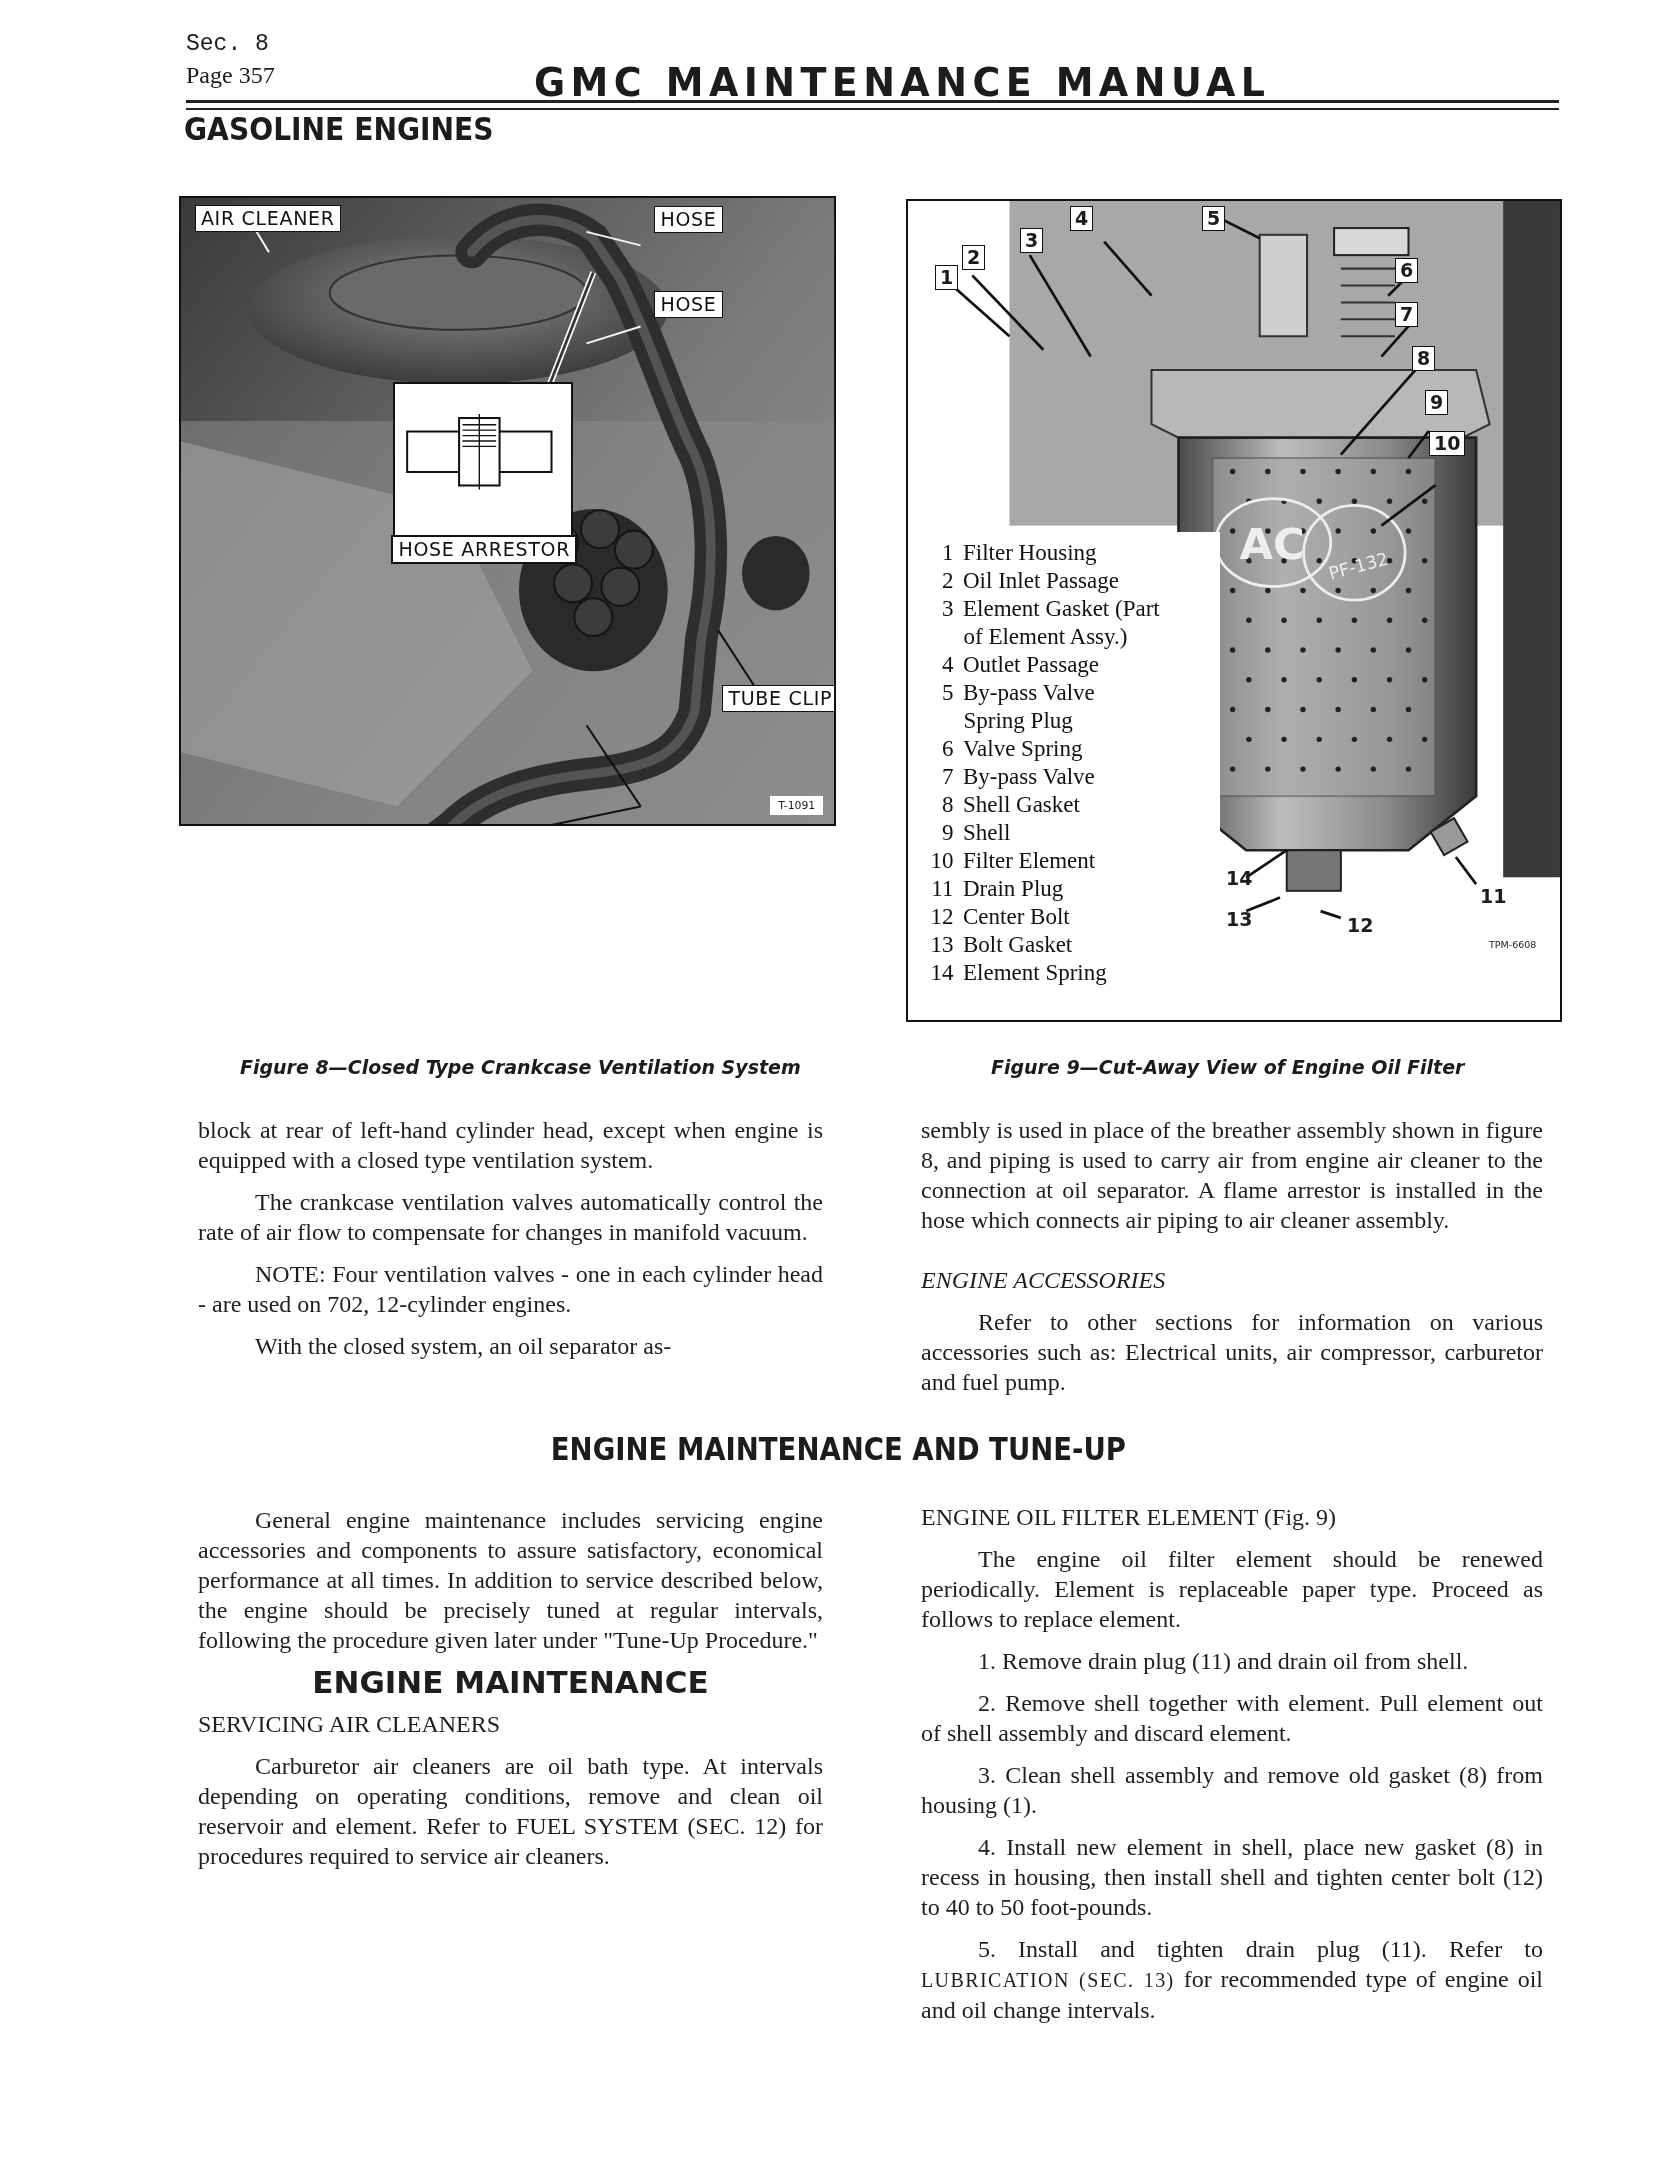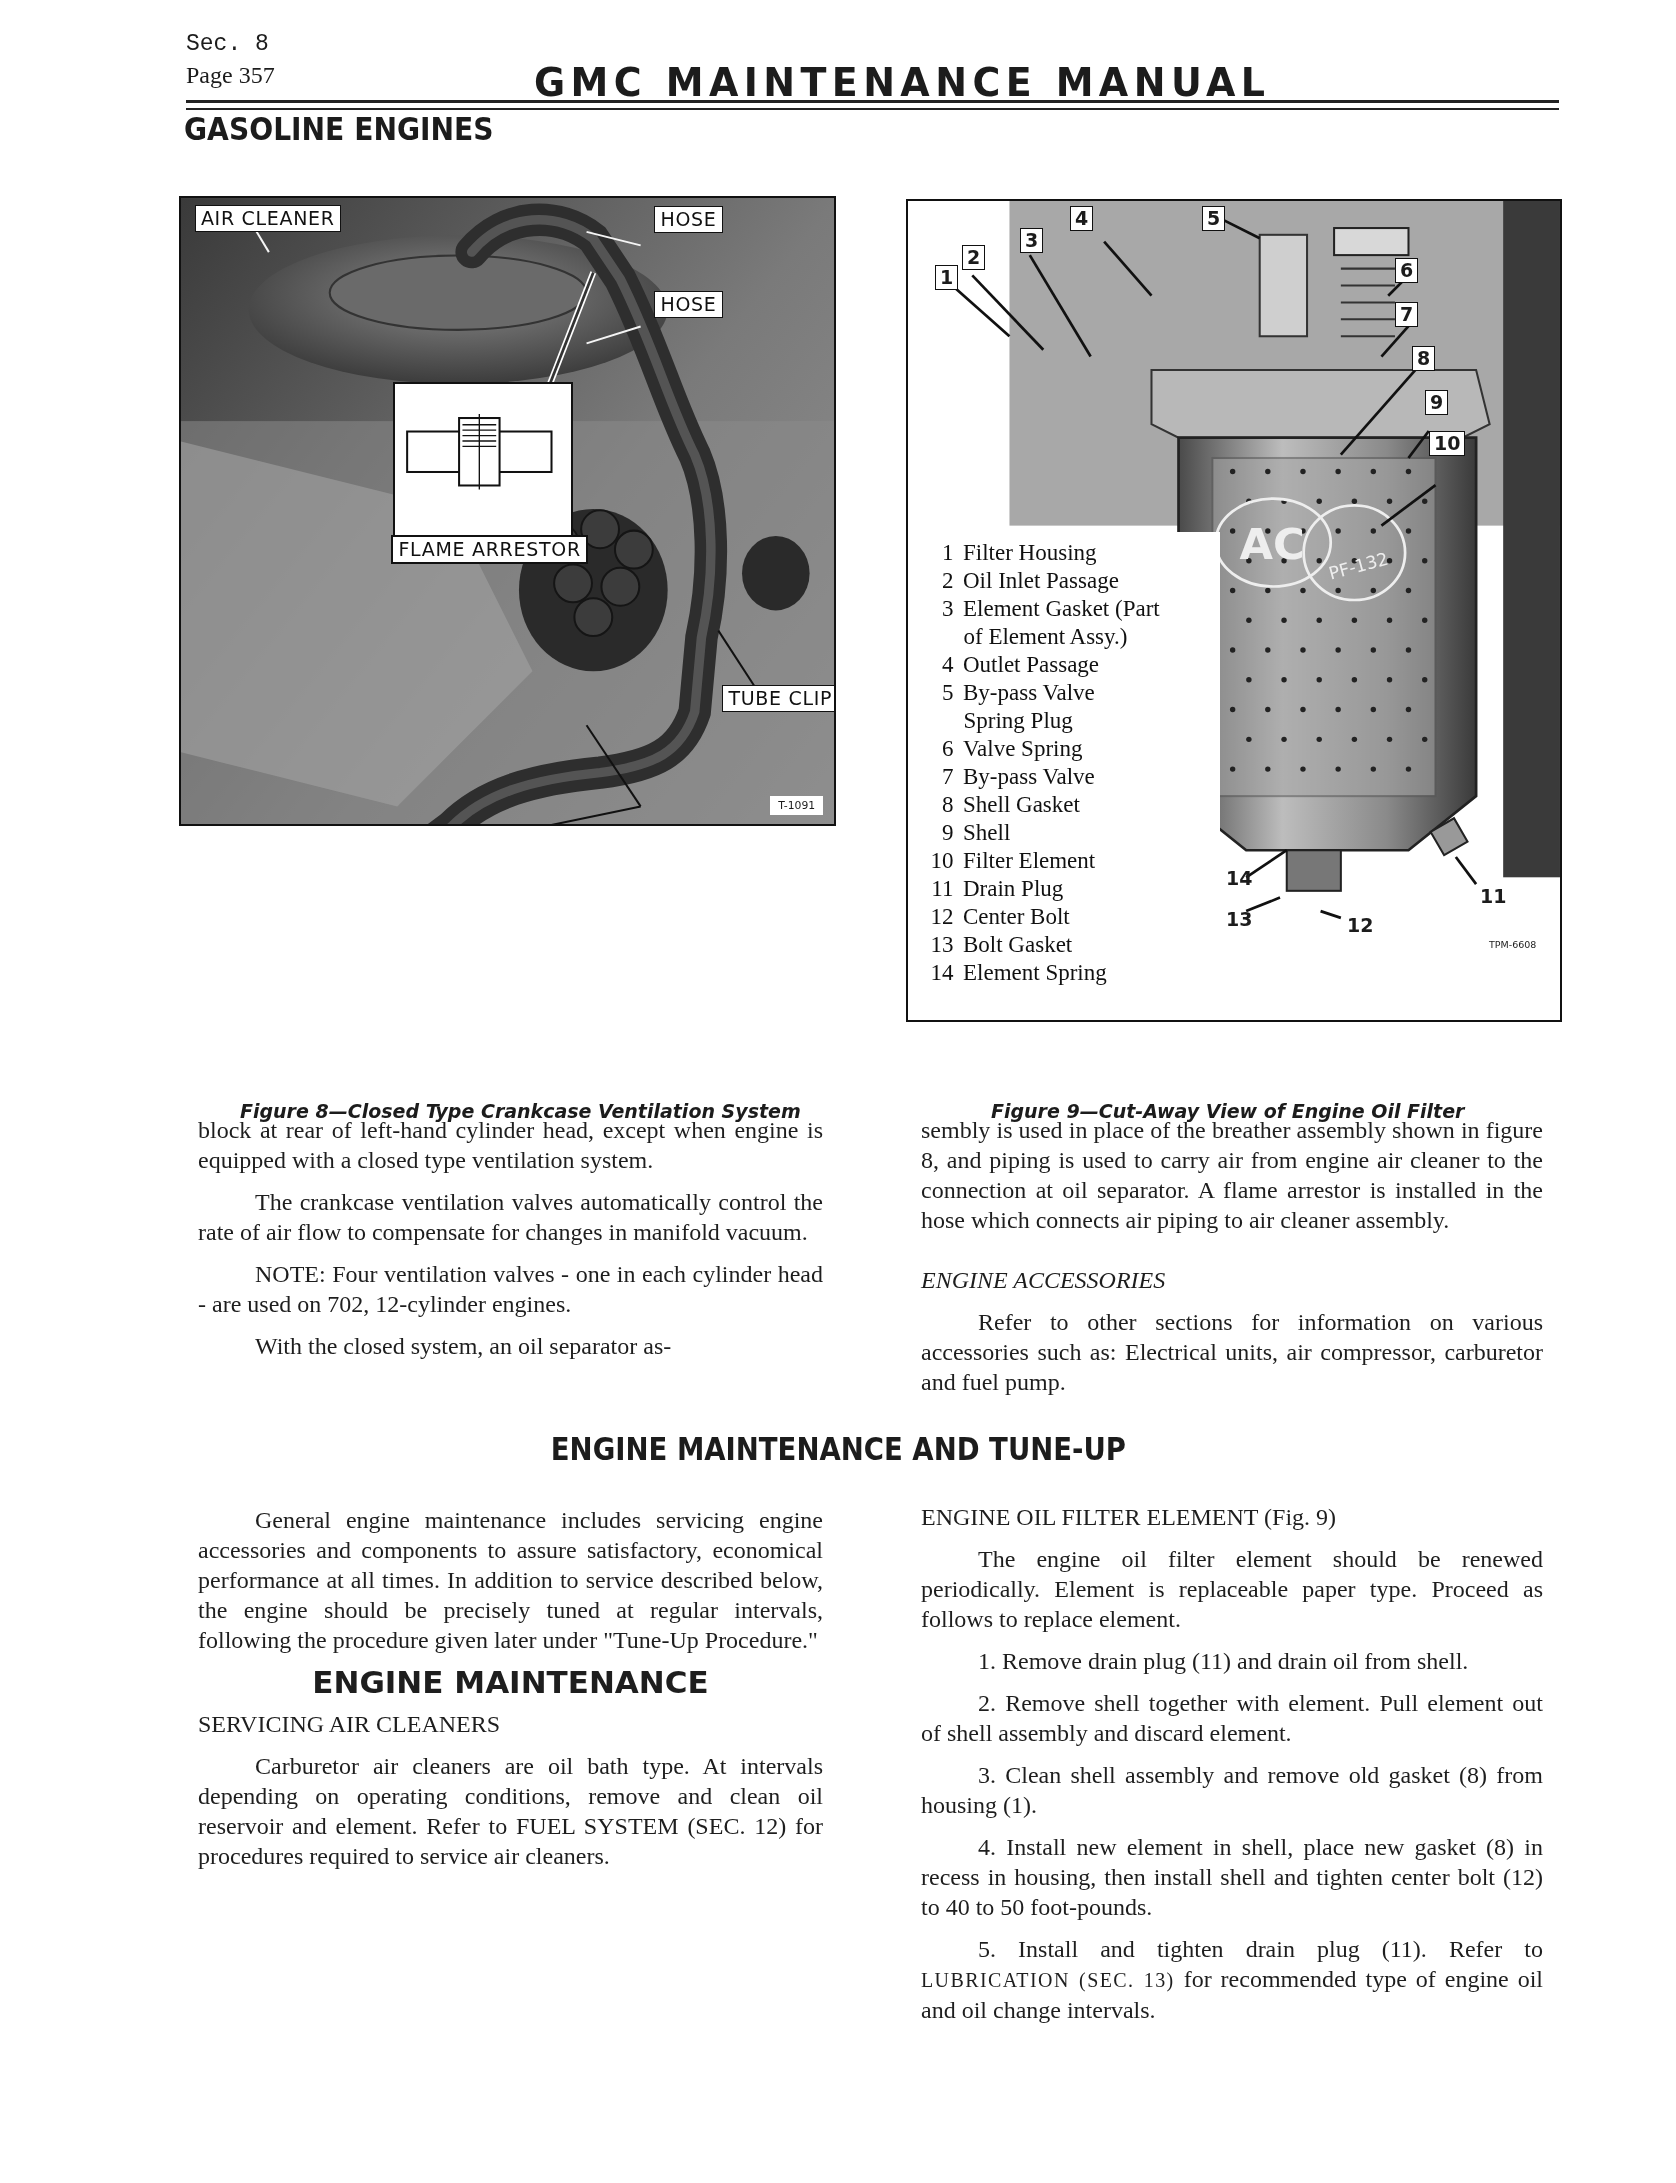--- a/index.html
+++ b/index.html
@@ -25,21 +25,21 @@
   #figure-9 { left: 906px; top: 199px; width: 656px; height: 823px; background: #fff; border: 2px solid #111; box-sizing: border-box; overflow: hidden; }
   #figure-9 svg { position: absolute; left: 0; top: 0; }
   .num9 { position: absolute; background: #fff; font-family: "DejaVu Sans", sans-serif; font-weight: bold; font-size: 19px; padding: 0 4px; border: 1.4px solid #111; line-height: 23px; }
   .num9b { position: absolute; font-family: "DejaVu Sans", sans-serif; font-weight: bold; font-size: 19px; line-height: 23px; }
   #legend { position: absolute; left: 13.5px; top: 331px; width: 298px; font-family: "Liberation Serif", serif; font-size: 23px; line-height: 28px; color: #111; background: #fff; padding-top: 6.8px; }
   .legend-row { display: flex; white-space: nowrap; }
   .legend-num { width: 32px; text-align: right; padding-right: 9.5px; }
   .legend-cont { padding-left: 42px; }
   #fig9-code { position: absolute; left: 581px; top: 738px; font-family: "DejaVu Sans", sans-serif; font-size: 9.5px; }
 
-  .caption { font-family: "DejaVu Sans", sans-serif; font-style: italic; font-weight: bold; font-size: 19px; white-space: nowrap; top: 1056px; margin-top: 44px; }
+  .caption { font-family: "DejaVu Sans", sans-serif; font-style: italic; font-weight: bold; font-size: 19px; white-space: nowrap; top: 1056px; }
   #caption-8 { left: 240px; }
   #caption-9 { left: 991px; }
 
   .col { font-family: "Liberation Serif", serif; font-size: 24px; line-height: 30px; text-align: justify; color: #1e1e1e; }
   .col p { margin: 12px; }
   .indent { text-indent: 57px; }
   .subhead { margin: 0; font-weight: normal; font-size: 24px; }
   #col-upper-left { left: 186px; top: 1103px; width: 649px; }
   #col-upper-right { left: 909px; top: 1103px; width: 646px; }
   #col-lower-left { left: 186px; top: 1493px; width: 649px; }
@@ -112,21 +112,21 @@
       <g stroke="#111" stroke-width="2">
         <line x1="100" y1="60" x2="150" y2="60"></line>
           <line x1="100" y1="68" x2="150" y2="68"></line>
         <line x1="100" y1="76" x2="150" y2="76"></line>
           <line x1="100" y1="84" x2="150" y2="84"></line>
         <line x1="100" y1="92" x2="150" y2="92"></line>
           <line x1="125" y1="44" x2="125" y2="156"></line>
       </g>
     </svg>
   </div>
-  <div class="label8" style="left:210px; top:337px; border-width:2.7px;">FLAME ARRESTOR</div>
+  <div class="label8" style="left:210px; top:337px; border-width:2.7px;">HOSE ARRESTOR</div>
   <div class="label8" style="left:541px; top:487px;">TUBE CLIP</div>
   <div class="label8" style="left:362px; top:771px;">TUBE ASSEMBLY</div>
   <div id="fig8-code">T-1091</div>
 </div>
 <div id="caption-8" class="abs caption">Figure 8—Closed Type Crankcase Ventilation System</div>
 
 <div id="figure-9" class="abs">
   <svg width="652" height="819" viewBox="0 0 964 1211">
     <defs>
       <linearGradient id="g9shell" x1="0" y1="0" x2="1" y2="0">

